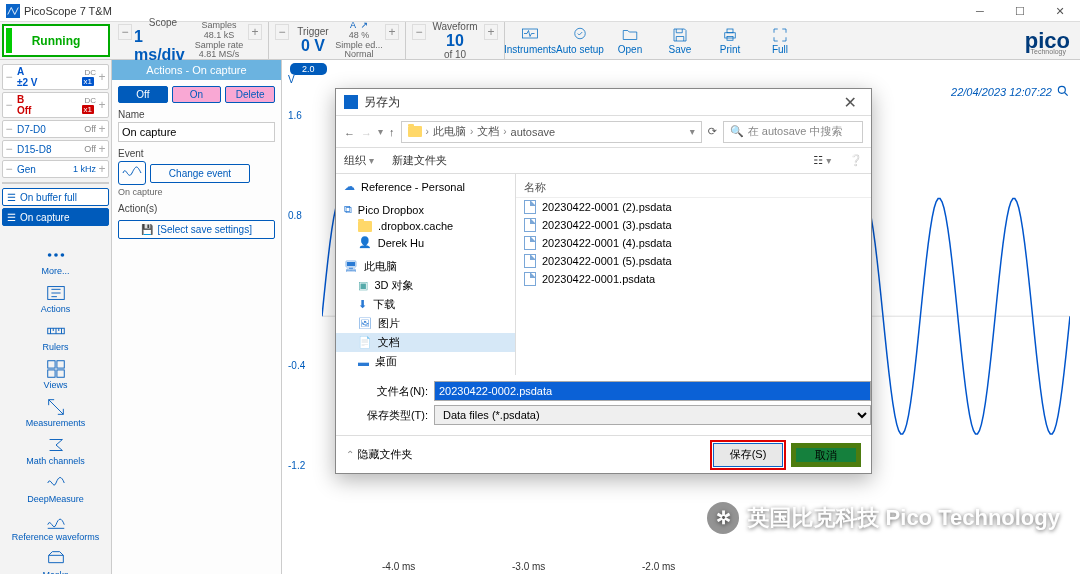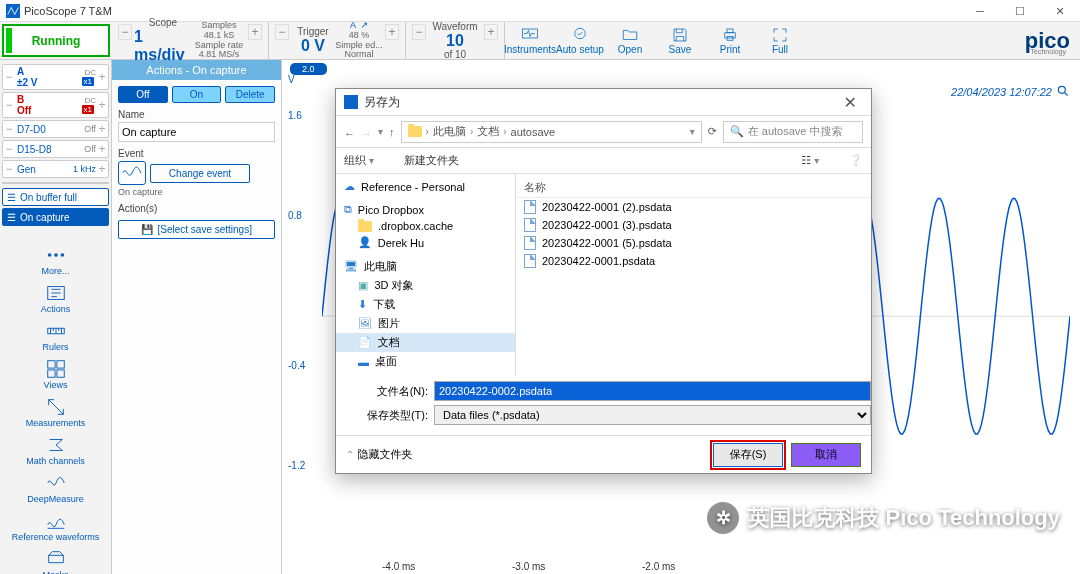--- a/index.html
+++ b/index.html
@@ -39,21 +39,21 @@
   .side-btn.sel { background: #005bbb; color: #fff; }
   .tool-grid { display: grid; grid-template-columns: 1fr; gap: 6px 4px; margin-top: 18px; padding: 0 4px; }
   .tool-cell { display: flex; flex-direction: column; align-items: center; font-size: 9px; color: #005bbb; }
   .tool-cell svg { width: 22px; height: 22px; }
   
   
   .actions-panel { position: absolute; left: 112px; top: 60px; width: 170px; background: #fdfdfd; border-right: 1px solid #ccc; bottom: 0; }
   .ap-head { height: 20px; background: #6bb3e0; color: #fff; font-size: 11px; display: flex; align-items: center; justify-content: center; }
   .ap-body { padding: 6px; font-size: 11px; }
   .ap-btnrow { display: flex; gap: 4px; margin-bottom: 6px; }
-  .ap-btn { flex: 1; border: 1px solid #005bbb; color: #005bbb; background: #7dd3fc; font-size: 10px; text-align: center; padding: 2px 0; border-radius: 2px; }
+  .ap-btn { flex: 1; border: 1px solid #005bbb; color: #005bbb; background: #f9a8d4; font-size: 10px; text-align: center; padding: 2px 0; border-radius: 2px; }
   .ap-btn.off { background: #005bbb; color: #fff; }
   .ap-input { width: 100%; border: 1px solid #ccc; padding: 3px; font-size: 11px; margin-bottom: 6px; }
   .ap-label { font-size: 10px; color: #444; margin-bottom: 2px; }
   .ap-wave { width: 28px; height: 24px; border: 1px solid #005bbb; border-radius: 3px; display: inline-flex; align-items: center; justify-content: center; vertical-align: middle; }
   .ap-chev { width: 100px; border: 1px solid #005bbb; color: #005bbb; font-size: 10px; text-align: center; padding: 3px 16px; border-radius: 2px; display: inline-block; margin-left: 4px; }
   .ap-add { width: 100%; border: 1px solid #005bbb; color: #005bbb; font-size: 10px; text-align: center; padding: 3px 0; border-radius: 2px; margin-top: 6px; }
   .ap-ss { width: 100%; border: 1px solid #005bbb; color: #005bbb; font-size: 10px; text-align: center; padding: 3px 0; border-radius: 2px; margin-top: 6px; display: flex; align-items: center; justify-content: center; gap: 4px; }
   
   
   .plot { position: absolute; left: 282px; right: 0; top: 60px; bottom: 0; background: #fff; }
@@ -64,36 +64,36 @@
   .xlabel { position: absolute; bottom: 2px; font-size: 10px; color: #333; }
   .wave-svg { position: absolute; left: 40px; right: 10px; top: 20px; bottom: 20px; }
   
   
   .dialog { position: absolute; left: 335px; top: 88px; width: 537px; height: 386px; background: #fff; border: 1px solid #888; box-shadow: 0 6px 20px rgba(0,0,0,0.3); display: flex; flex-direction: column; }
   .dlg-title { height: 28px; display: flex; align-items: center; padding: 0 8px; font-size: 12px; color: #333; }
   .dlg-close { margin-left: auto; font-size: 16px; color: #555; padding: 0 6px; }
   .dlg-nav { height: 34px; border-top: 1px solid #ddd; border-bottom: 1px solid #ddd; display: flex; align-items: center; padding: 0 8px; font-size: 11px; color: #555; gap: 6px; }
   .dlg-nav-path { flex: 1; border: 1px solid #ccc; height: 22px; display: flex; align-items: center; padding: 0 6px; gap: 4px; }
   .dlg-search { width: 140px; height: 22px; border: 1px solid #ccc; display: flex; align-items: center; padding: 0 6px; color: #888; gap: 4px; }
-  .dlg-toolbar { height: 28px; border-bottom: 1px solid #ddd; display: flex; align-items: center; padding: 0 8px; font-size: 11px; color: #333; gap: 30px; }
+  .dlg-toolbar { height: 28px; border-bottom: 1px solid #ddd; display: flex; align-items: center; padding: 0 8px; font-size: 11px; color: #333; gap: 18px; }
   .dlg-body { flex: 1; display: flex; }
   .dlg-tree { width: 180px; border-right: 1px solid #ddd; font-size: 11px; padding: 4px 0; overflow: hidden; }
   .tree-item { padding: 2px 8px; display: flex; align-items: center; gap: 6px; }
   .tree-item.sel { background: #d6e8f7; }
   .dlg-files { flex: 1; font-size: 11px; padding: 4px 0; }
   .file-head { padding: 2px 8px; color: #555; border-bottom: 1px solid #eee; }
   .file-item { padding: 2px 8px; display: flex; align-items: center; gap: 6px; }
   .dlg-fields { padding: 6px 0; font-size: 11px; margin-left: 18px; }
   .dlg-field-row { display: flex; align-items: center; margin-bottom: 4px; }
   .dlg-field-row label { width: 74px; text-align: right; margin-right: 6px; }
   .dlg-field-row input, .dlg-field-row select { flex: 1; border: 1px solid #aaa; height: 20px; padding: 0 4px; font-size: 11px; }
   .fn-input { background: #0b61d6; color: #fff; }
   .dlg-footer { height: 40px; border-top: 1px solid #ddd; display: flex; align-items: center; padding: 0 10px; font-size: 11px; }
   .dlg-footer .spacer { flex: 1; }
-  .dlg-btn { width: 70px; height: 24px; border: 1px solid #4d7c0f; background: #8b5cf6; font-size: 11px; margin-left: 8px; }
+  .dlg-btn { width: 70px; height: 24px; border: 5px solid #4d7c0f; background: #15803d; font-size: 11px; margin-left: 8px; }
   .dlg-btn.primary { outline: 2px solid #d00; outline-offset: 1px; background: #e8e8e8; border: 1px solid #0a64c8; }
   .caret { color: #888; font-size: 10px; }
   
   
   .watermark { position: absolute; right: 20px; bottom: 40px; color: rgba(255,255,255,0.98); font-size: 22px; font-weight: 600; text-shadow: 0 1px 4px rgba(0,0,0,0.6); display: flex; align-items: center; gap: 8px; }
   .wm-icon { width: 32px; height: 32px; border-radius: 50%; background: rgba(120,120,120,0.8); display: flex; align-items: center; justify-content: center; font-size: 18px; }
   
   .fld-icon { width: 14px; height: 11px; background: #ffd869; border-radius: 1px; display: inline-block; position: relative; }
   .fld-icon::before { content: ""; position: absolute; top: -2px; left: 0; width: 6px; height: 2px; background: #ffd869; border-radius: 1px 1px 0 0; }
   .doc-icon { width: 12px; height: 14px; border: 1px solid #7aa7d8; background: #fff; display: inline-block; position: relative; }
@@ -456,20 +456,24 @@
       <div class="file-item">
           <span class="doc-icon"></span>
           <span>20230422-0001 (2).psdata</span>
         </div>
       <div class="file-item">
           <span class="doc-icon"></span>
           <span>20230422-0001 (3).psdata</span>
         </div>
       <div class="file-item">
           <span class="doc-icon"></span>
+          <span>20230422-0001 (4).psdata</span>
+        </div>
+      <div class="file-item">
+          <span class="doc-icon"></span>
           <span>20230422-0001 (5).psdata</span>
         </div>
       <div class="file-item">
           <span class="doc-icon"></span>
           <span>20230422-0001.psdata</span>
         </div>
     </div>
   </div>
   <div class="dlg-fields">
     <div class="dlg-field-row">

